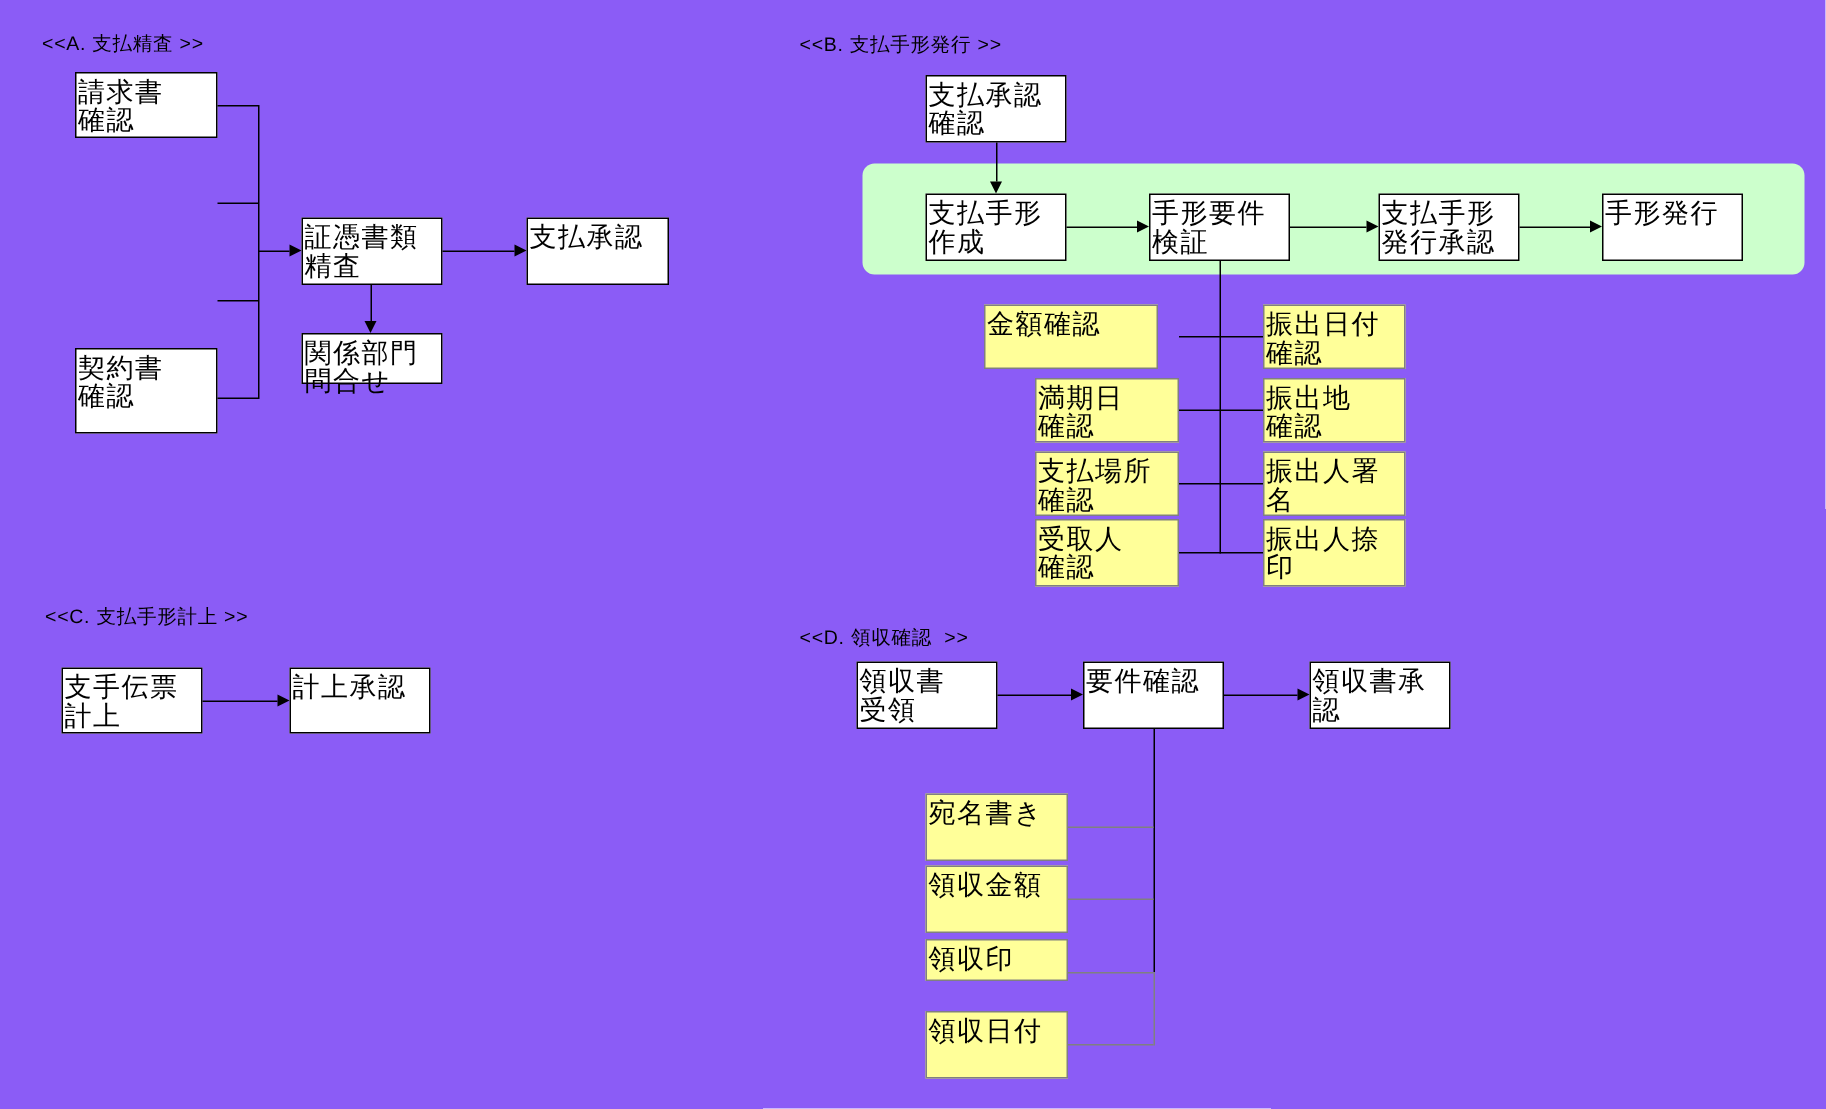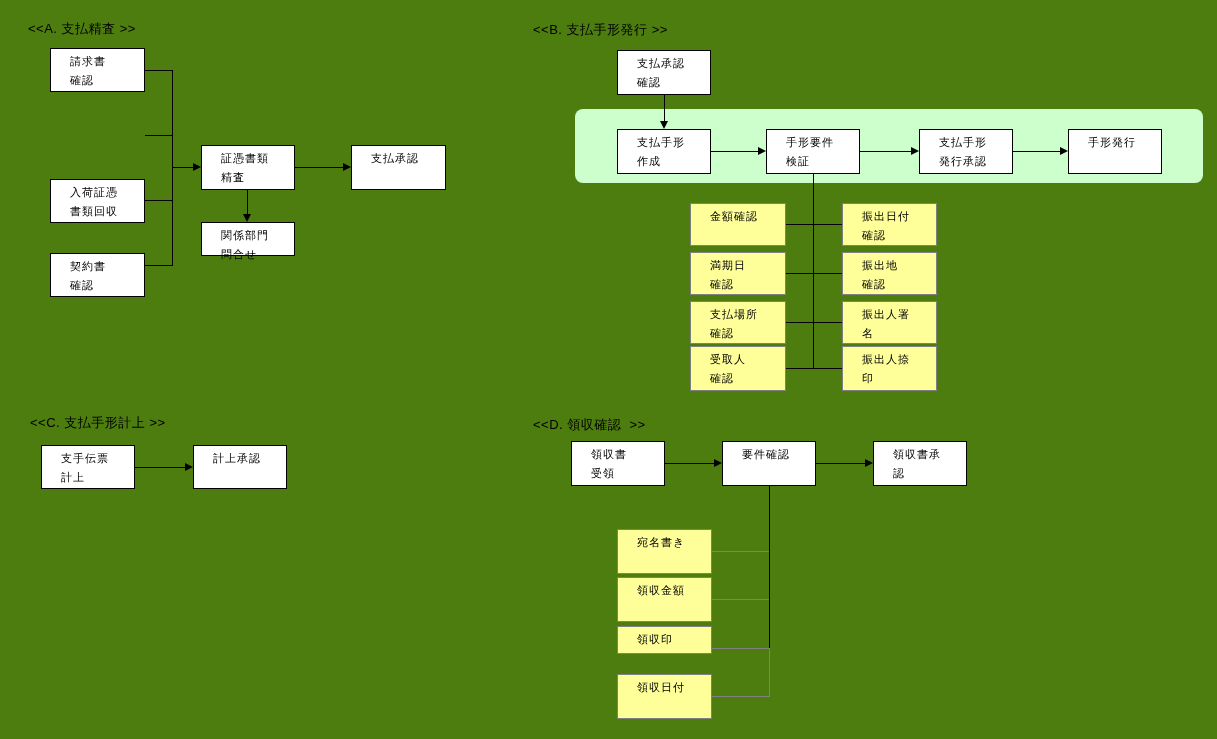--- a/index.html
+++ b/index.html
@@ -1,37 +1,37 @@
 <!DOCTYPE html>
 <html style="--band_green: #CCFFCC; --note_yellow: #FFFF99; --note_border: #808080; --line_black: #000000; --line_gray: #808080;"><head>
 <meta charset="utf-8">
 <style>
   html,body{margin:0;padding:0;background:#fff;}
   .canvas{
     position:relative;
     width:1217px;height:739px;
-    background:#4d7c0f;
+    background:#8b5cf6;
     font-family:"Liberation Sans","DejaVu Sans",sans-serif;
     color:#000;
     overflow:hidden;
   }
   .title{
     position:absolute;
     font-size:13px;
     white-space:pre;
     letter-spacing:0.5px;
   }
   .node{
     position:absolute;
     box-sizing:border-box;
     background:#fff;
     border:1px solid var(--line_black,#000);
-    font-size:11px;
+    font-size:18px;
     line-height:19px;
-    padding:3px 2px 0 19px;
+    padding:3px 2px 0 1px;
     white-space:pre-line;
     letter-spacing:1px;
   }
   .note{
     background:var(--note_yellow,#FFFF99);
     border:1px solid var(--note_border,#808080);
   }
   .band{
     position:absolute;
     background:var(--band_green,#CCFFCC);
@@ -55,23 +55,21 @@
 </style>
 </head>
 <body>
 
 <div class="canvas">
 
   <div class="title" style="left:28px;top:20px">&lt;&lt;A. 支払精査 &gt;&gt;</div>
 
   <div class="node" style="left:50px;top:48px;width:95px;height:44px">請求書
 確認</div>
-  <div class="node" style="left:50px;top:179px;width:95px;height:44px">入荷証憑
-書類回収</div>
-  <div class="node" style="left:50px;top:253px;width:95px;height:44px">契約書
+  <div class="node" style="left:50px;top:232px;width:95px;height:57px">契約書
 確認</div>
   <div class="node" style="left:201px;top:145px;width:94px;height:45px">証憑書類
 精査</div>
   <div class="node" style="left:351px;top:145px;width:95px;height:45px">支払承認</div>
   <div class="node" style="left:201px;top:222px;width:94px;height:34px">関係部門
 問合せ</div>
 
   <div class="hline" style="left:145px;top:70px;width:27px"></div>
   <div class="hline" style="left:145px;top:135px;width:27px"></div>
   <div class="hline" style="left:145px;top:200px;width:27px"></div>
@@ -106,37 +104,37 @@
   <div class="arrow-r" style="left:911px;top:147px"></div>
   <div class="hline" style="left:1013px;top:151px;width:47px"></div>
   <div class="arrow-r" style="left:1060px;top:147px"></div>
 
   <div class="vline" style="left:813px;top:174px;height:195px"></div>
   <div class="hline" style="left:786px;top:224px;width:56px"></div>
   <div class="hline" style="left:786px;top:273px;width:56px"></div>
   <div class="hline" style="left:786px;top:322px;width:56px"></div>
   <div class="hline" style="left:786px;top:368px;width:56px"></div>
 
-  <div class="node note" style="left:690px;top:203px;width:96px;height:43px">金額確認</div>
+  <div class="node note" style="left:656px;top:203px;width:116px;height:43px">金額確認</div>
   <div class="node note" style="left:690px;top:252px;width:96px;height:43px">満期日
 確認</div>
   <div class="node note" style="left:690px;top:301px;width:96px;height:43px">支払場所
 確認</div>
   <div class="node note" style="left:690px;top:346px;width:96px;height:45px">受取人
 確認</div>
   <div class="node note" style="left:842px;top:203px;width:95px;height:43px">振出日付
 確認</div>
   <div class="node note" style="left:842px;top:252px;width:95px;height:43px">振出地
 確認</div>
   <div class="node note" style="left:842px;top:346px;width:95px;height:45px">振出人捺
 印</div>
   <div class="node note" style="left:842px;top:301px;width:95px;height:43px">振出人署
 名</div>
 
-  <div class="title" style="left:30px;top:414px">&lt;&lt;C. 支払手形計上 &gt;&gt;</div>
+  <div class="title" style="left:30px;top:402px">&lt;&lt;C. 支払手形計上 &gt;&gt;</div>
 
   <div class="node" style="left:41px;top:445px;width:94px;height:44px">支手伝票
 計上</div>
   <div class="node" style="left:193px;top:445px;width:94px;height:44px">計上承認</div>
 
   <div class="hline" style="left:135px;top:467px;width:50px"></div>
   <div class="arrow-r" style="left:185px;top:463px"></div>
 
   <div class="title" style="left:533px;top:416px">&lt;&lt;D. 領収確認  &gt;&gt;</div>
 

